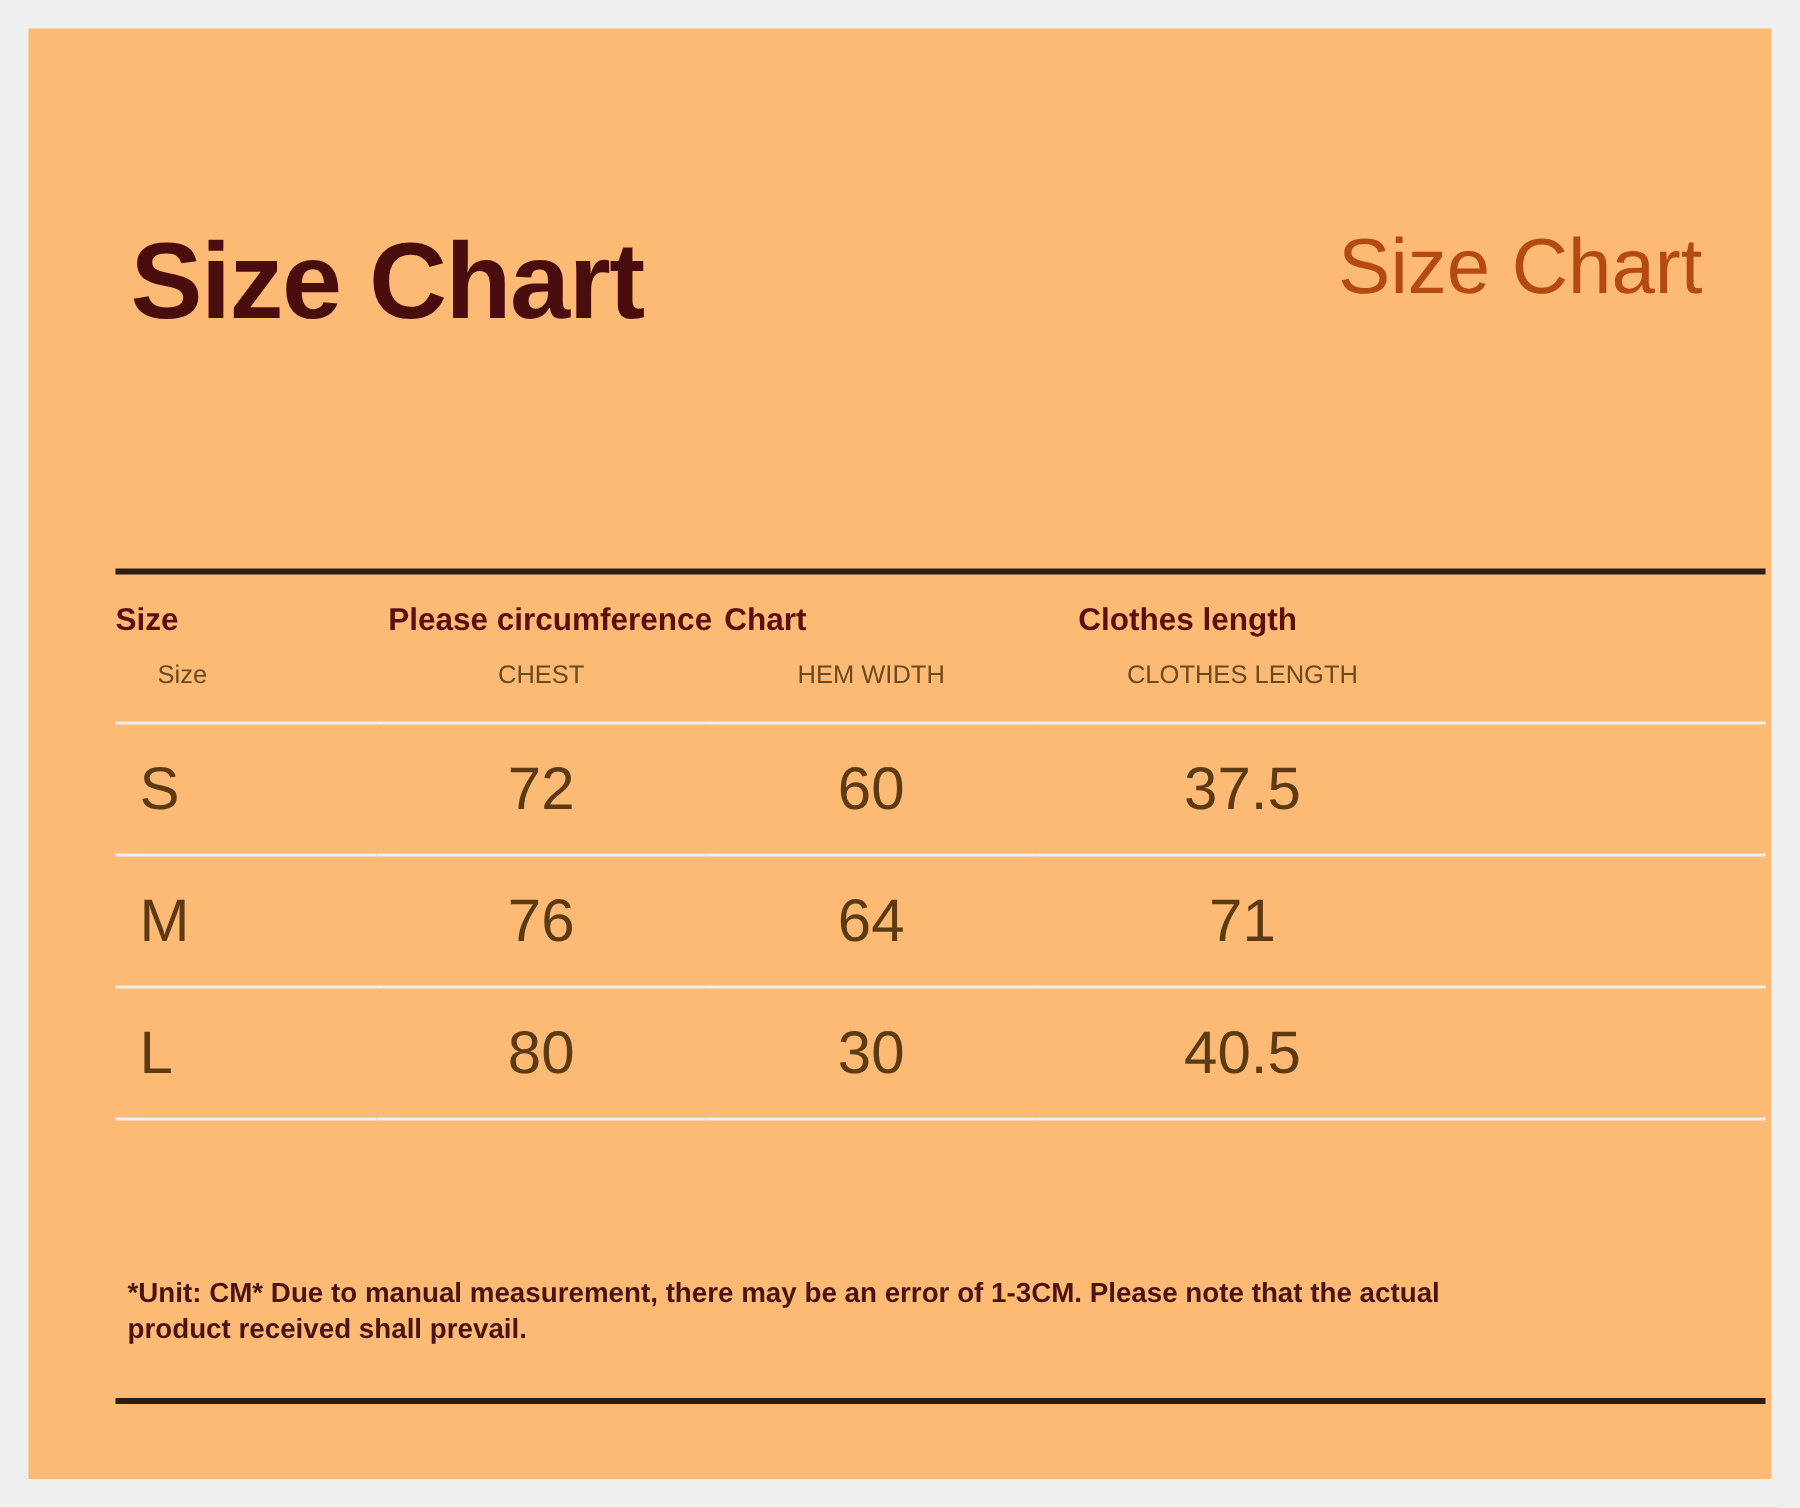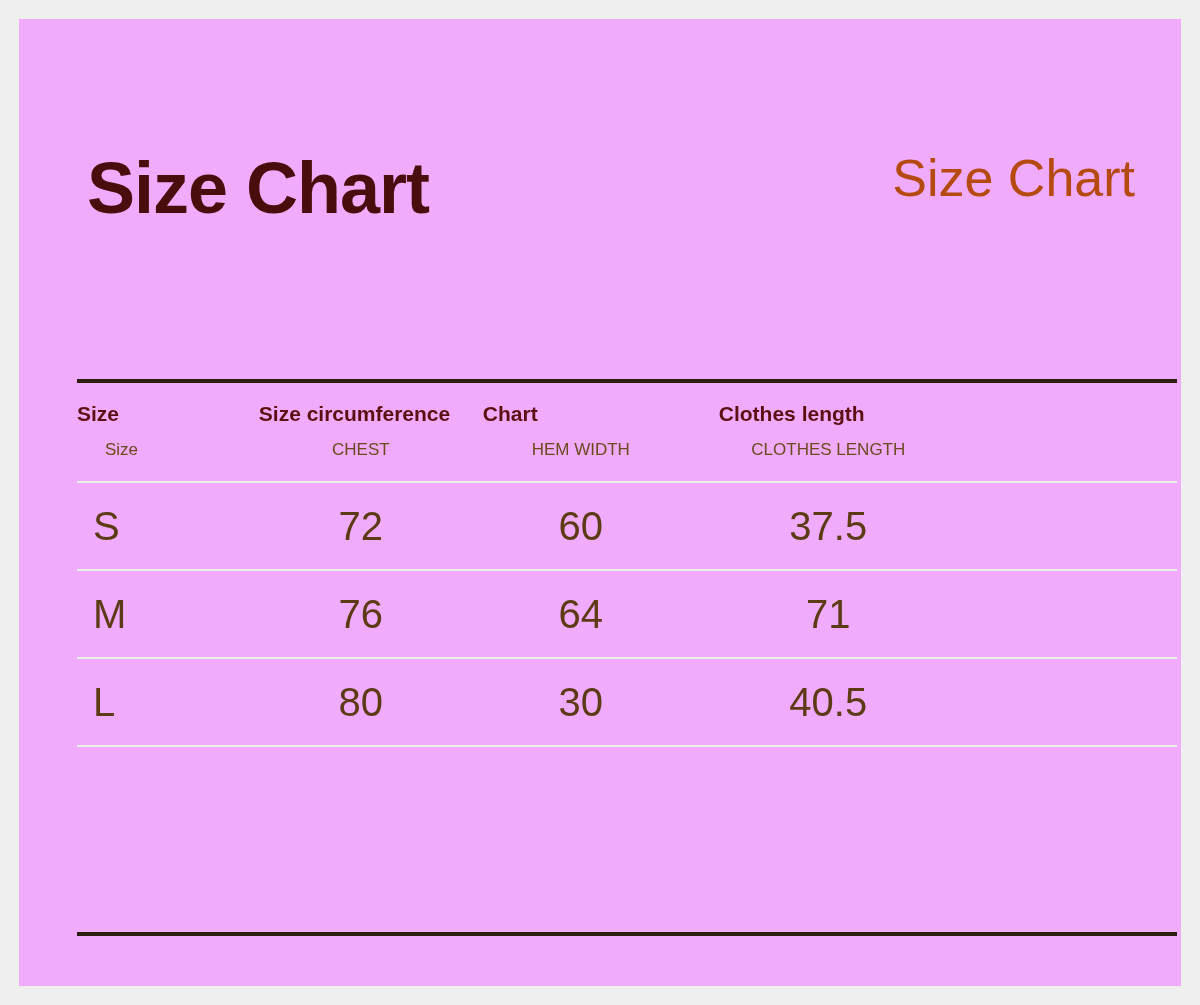--- a/index.html
+++ b/index.html
@@ -14,21 +14,21 @@
     font-family: "Liberation Sans", sans-serif;
     overflow: hidden;
   }
 
   .card {
     position: absolute;
     left: 19px;
     top: 19px;
     width: 1162px;
     height: 967px;
-    background: #f0abfc;
+    background: #fdba74;
   }
 
   
   .title-main {
     position: absolute;
     left: 68px;
     top: 133px;
     font-size: 72px;
     font-weight: bold;
     color: #4a0d0d;
@@ -171,21 +171,21 @@
       <thead>
         <tr>
           <th>
             <div class="head-cell h-size">
               <div class="head-primary">Size</div>
               <div class="head-secondary">Size</div>
             </div>
           </th>
           <th>
             <div class="head-cell h-chest">
-              <div class="head-primary">Size circumference</div>
+              <div class="head-primary">Please circumference</div>
               <div class="head-secondary">CHEST</div>
             </div>
           </th>
           <th>
             <div class="head-cell h-hem">
               <div class="head-primary">Chart</div>
               <div class="head-secondary">HEM WIDTH</div>
             </div>
           </th>
           <th>
@@ -218,16 +218,17 @@
           <td class="cell-size">L</td>
           <td>80</td>
           <td>30</td>
           <td>40.5</td>
           <td class="cell-pad"></td>
         </tr>
       </tbody>
     </table>
   </div>
 
+  <div class="footnote">*Unit: CM* Due to manual measurement, there may be an error of 1-3CM. Please note that the actual product received shall prevail.</div>
 
   <div class="rule-bottom"></div>
 
 </div>
 
 </body></html>

